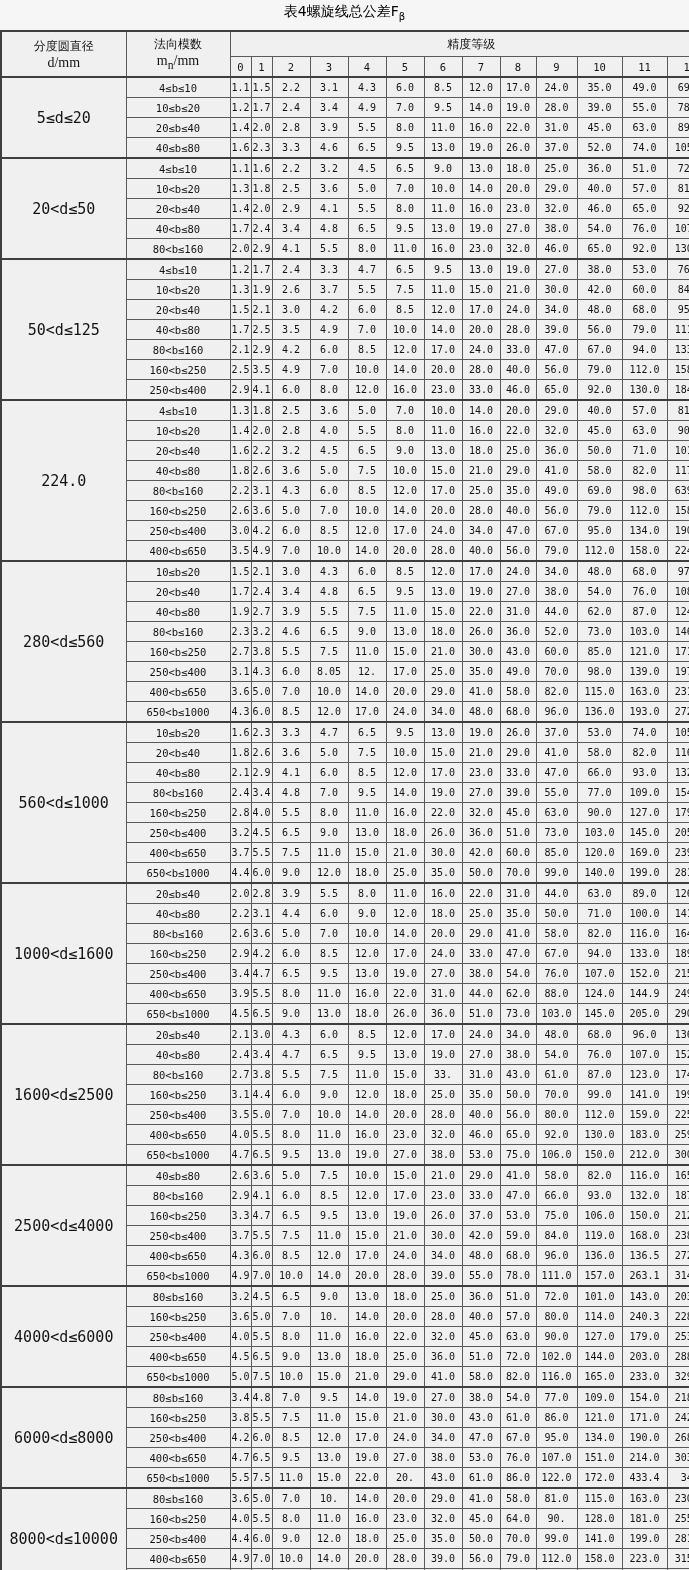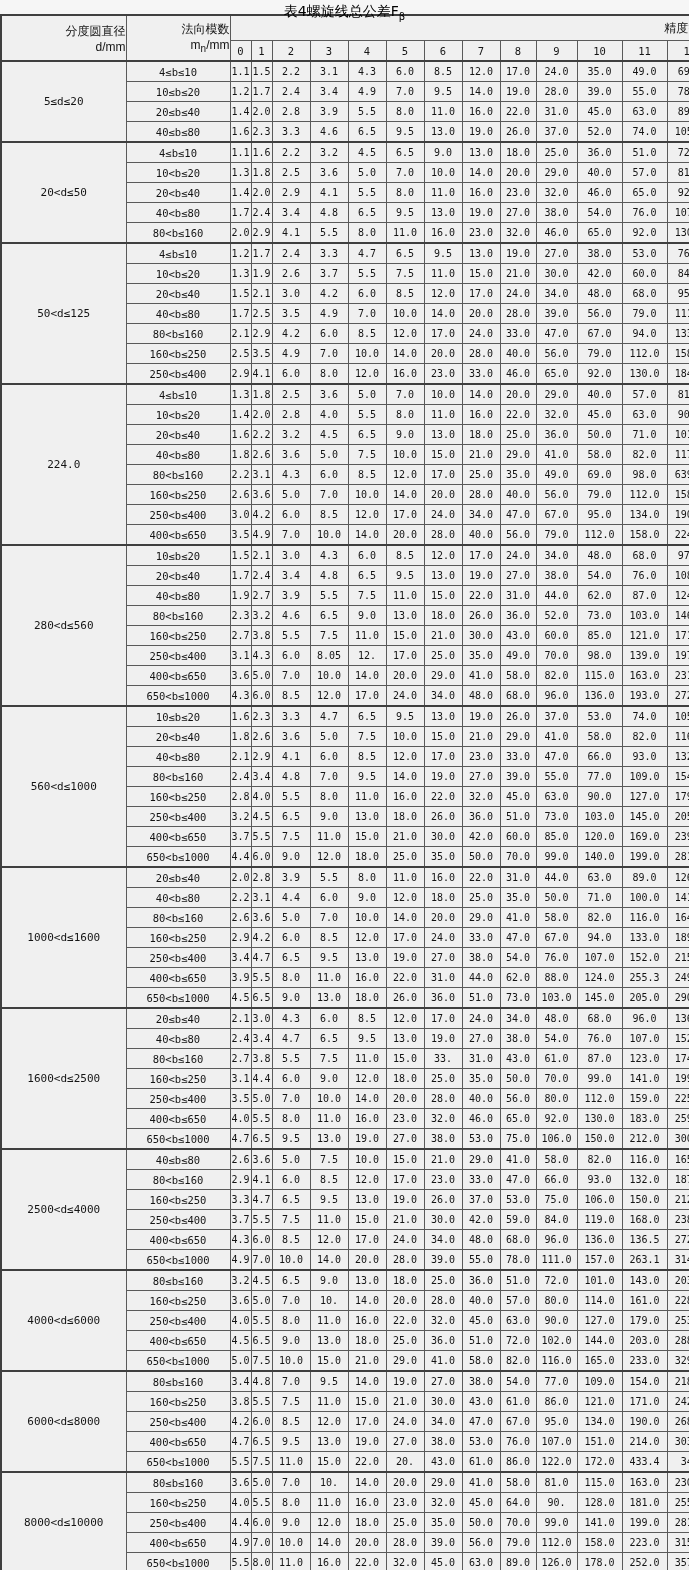--- a/index.html
+++ b/index.html
@@ -1,30 +1,30 @@
 <!DOCTYPE html>
 <html><head>
 <meta charset="utf-8">
 <style>
   html,body{margin:0;padding:0;background:#f6f6f6;}
   body{width:689px;font-family:"DejaVu Sans",sans-serif;color:#111;}
   .sheet{width:689px;}
-  .title{ text-align:center; font-size:14px; line-height:22px; height:14px; color:#000; }
+  .title{ text-align:center; font-size:14px; line-height:22px; height:30px; color:#000; }
   .title sub{ font-size:10px; }
   table{ border-collapse:collapse; table-layout:fixed; width:683px; margin:0 auto;
          background:#f0f0f0; border:2px solid #3f3f3f; }
   th,td{ border:1px solid #5a5a5a; background:#f0f0f0; text-align:center;
          vertical-align:middle; padding:0; overflow:hidden; white-space:nowrap; color:#141414; }
   thead th{ font-size:12px; font-weight:normal; }
-  thead tr.hdr-top th{ height:24px;text-align:right; }
+  thead tr.hdr-top th{ height:24px; }
   thead tr.hdr-digits th{ height:19px; font-size:10.5px; font-family:"DejaVu Sans Mono",monospace; }
   thead{ border-bottom:2px solid #3f3f3f; }
-  .hdr-sub{ font-size:12px; font-family:Liberation Sans, sans-serif; }
+  .hdr-sub{ font-size:14px; font-family:Liberation Serif, serif; }
   tbody td{ height:19px; font-size:10px; font-family:"DejaVu Sans Mono",monospace; }
-  tbody td.dcol{ font-size:11px; }
+  tbody td.dcol{ font-size:15px; }
   tbody td.mcol{ font-size:10.5px; }
   tr.group-first td{ border-top:2px solid #3f3f3f; }
 </style>
 </head>
 <body>
 
 <div class="sheet">
   <div class="title"><span>表4螺旋线总公差F</span><sub>β</sub></div>
 
   <table>
@@ -807,21 +807,21 @@
           <td class="vcol">5.5</td>
           <td class="vcol">8.0</td>
           <td class="vcol">11.0</td>
           <td class="vcol">16.0</td>
           <td class="vcol">22.0</td>
           <td class="vcol">31.0</td>
           <td class="vcol">44.0</td>
           <td class="vcol">62.0</td>
           <td class="vcol">88.0</td>
           <td class="vcol">124.0</td>
-          <td class="vcol">255.3</td>
+          <td class="vcol">144.9</td>
           <td class="vcol">249.0</td>
         </tr>
         <tr>
           <td class="mcol">650&lt;b≤1000</td>
           <td class="vcol">4.5</td>
           <td class="vcol">6.5</td>
           <td class="vcol">9.0</td>
           <td class="vcol">13.0</td>
           <td class="vcol">18.0</td>
           <td class="vcol">26.0</td>
@@ -1066,21 +1066,21 @@
           <td class="vcol">5.0</td>
           <td class="vcol">7.0</td>
           <td class="vcol">10.</td>
           <td class="vcol">14.0</td>
           <td class="vcol">20.0</td>
           <td class="vcol">28.0</td>
           <td class="vcol">40.0</td>
           <td class="vcol">57.0</td>
           <td class="vcol">80.0</td>
           <td class="vcol">114.0</td>
-          <td class="vcol">161.0</td>
+          <td class="vcol">240.3</td>
           <td class="vcol">228.0</td>
         </tr>
         <tr>
           <td class="mcol">250&lt;b≤400</td>
           <td class="vcol">4.0</td>
           <td class="vcol">5.5</td>
           <td class="vcol">8.0</td>
           <td class="vcol">11.0</td>
           <td class="vcol">16.0</td>
           <td class="vcol">22.0</td>

